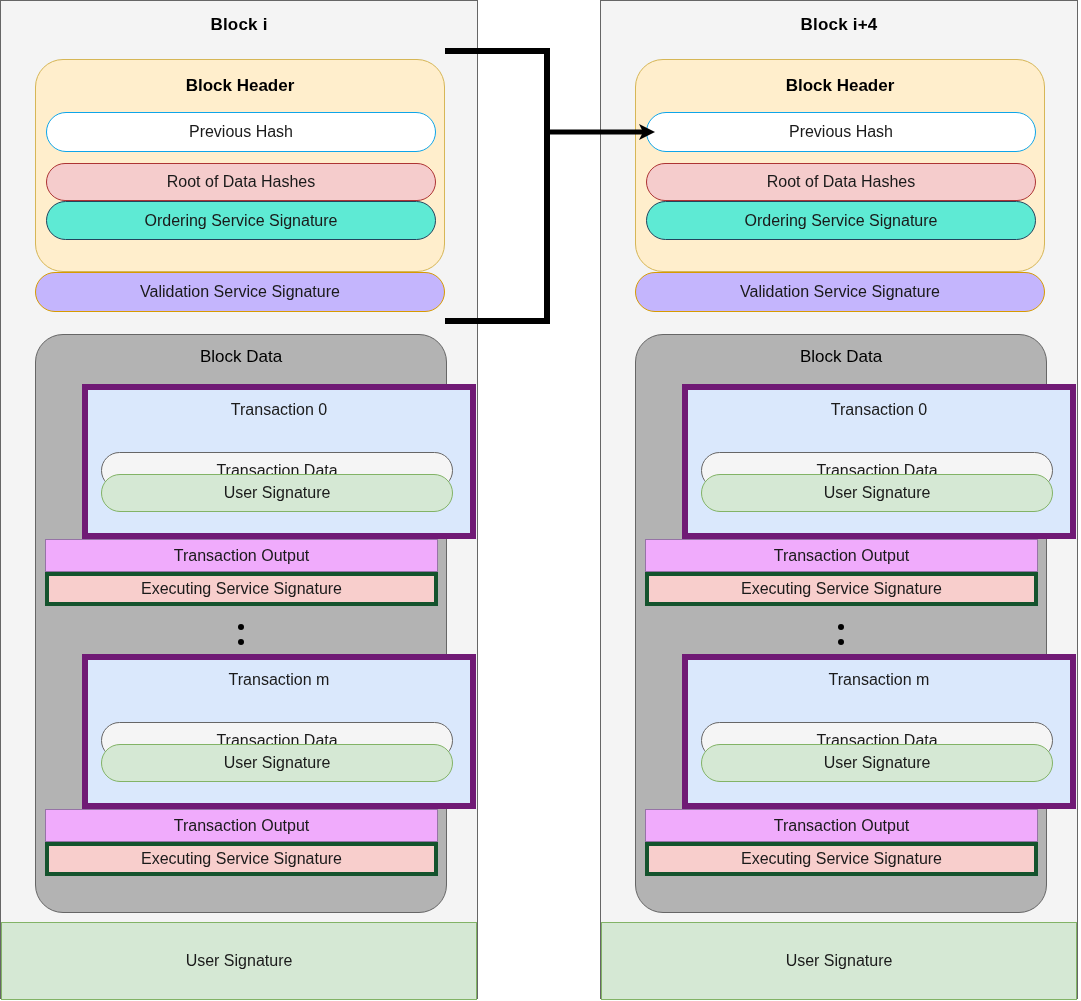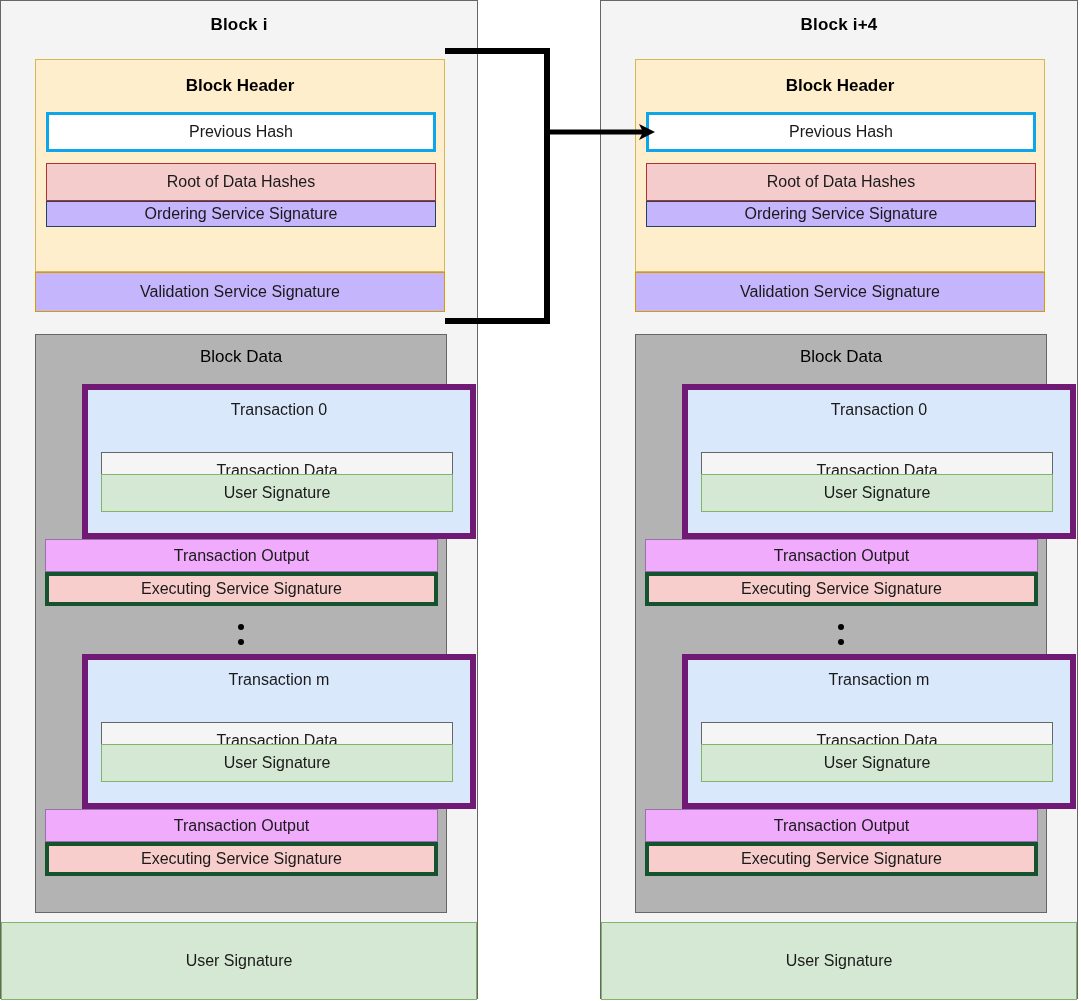--- a/index.html
+++ b/index.html
@@ -44,20 +44,21 @@
   .box {
     position: absolute;
     box-sizing: border-box;
     display: flex;
     align-items: center;
     justify-content: center;
     font-size: 16px;
     color: #1a1a1a;
     text-align: center;
     line-height: 1.1;
+    border-radius: 28px;
   }
 
   
   .block-header {
     left: 34px;
     top: 58px;
     width: 410px;
     height: 213px;
     background: #ffeecc;
     border: 1px solid #d6b656;
@@ -71,36 +72,36 @@
     font-size: 17px;
     font-weight: bold;
     color: #000;
   }
   .prev-hash {
     left: 10px;
     top: 52px;
     width: 390px;
     height: 40px;
     background: #ffffff;
-    border: 3px solid #0ea5e9;
+    border: 1px solid #0ea5e9;
   }
   .root-hashes {
     left: 10px;
     top: 103px;
     width: 390px;
     height: 38px;
     background: #f5cccc;
     border: 1px solid #ad3333;
   }
   .ordering-sig {
     left: 10px;
     top: 141px;
     width: 390px;
-    height: 26px;
-    background: #c4b5fd;
+    height: 39px;
+    background: #5eead4;
     border: 1px solid #23445d;
   }
   .validation-sig {
     left: 34px;
     top: 271px;
     width: 410px;
     height: 40px;
     background: #c4b5fd;
     border: 1px solid #d79b00;
   }

